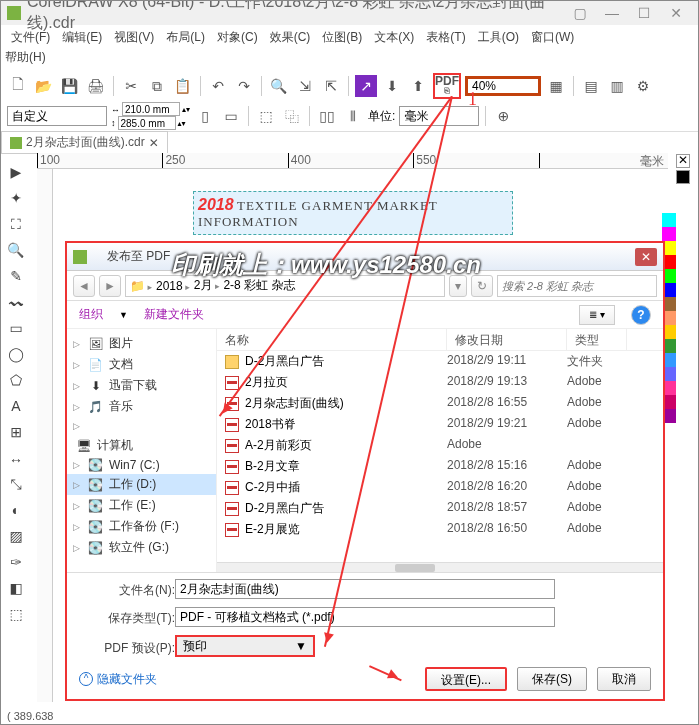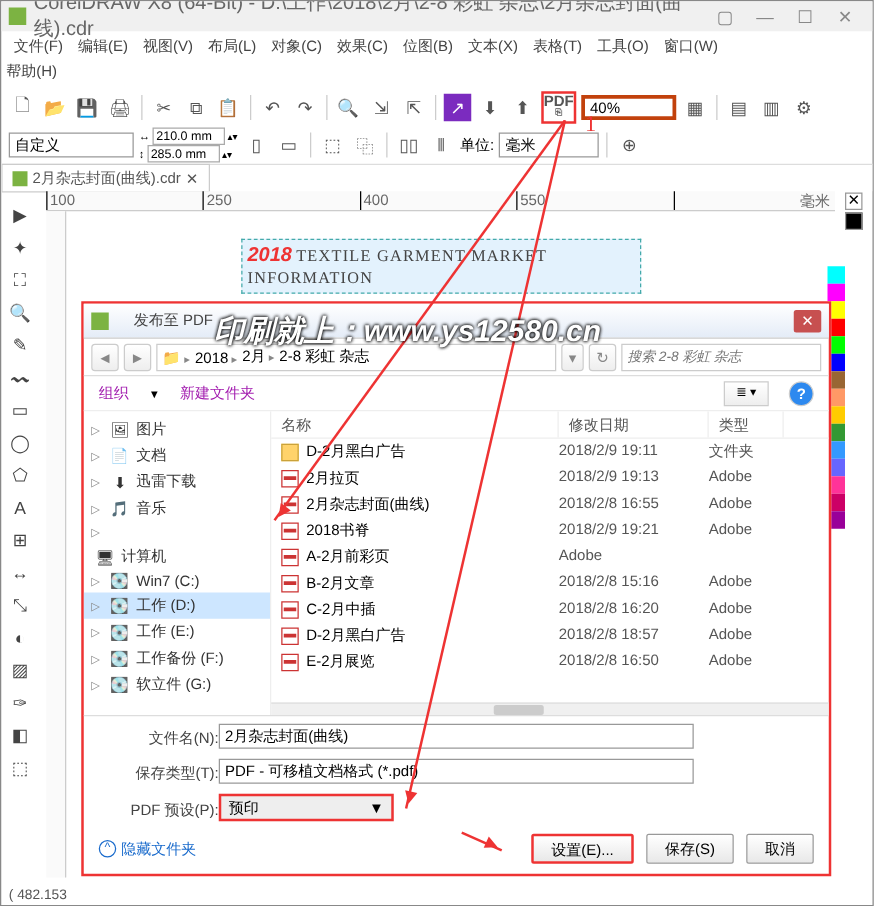--- a/index.html
+++ b/index.html
@@ -444,13 +444,13 @@
         <div class="ar">^</div>
         <span>隐藏文件夹</span>
       </div>
     <div class="sp"></div>
     <div class="btn red">设置(E)...</div>
     <div class="btn">保存(S)</div>
     <div class="btn">取消</div>
   </div>
 </div>
 
-<div class="status">( 482.153</div>
+<div class="status">( 389.638</div>
 
 </body></html>

